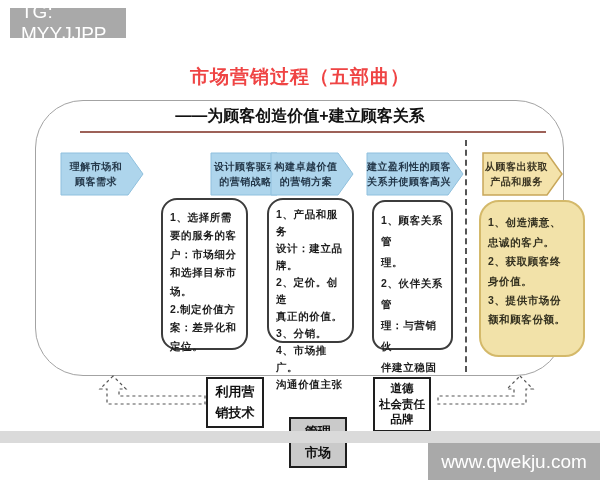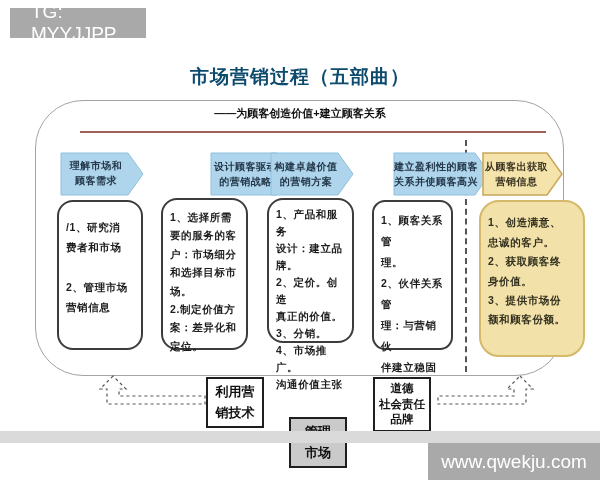--- a/index.html
+++ b/index.html
@@ -1,30 +1,30 @@
 <!DOCTYPE html>
 <html><head>
 <meta charset="utf-8">
 <style>
   html,body{margin:0;padding:0;background:#fff;}
   #page{position:relative;width:600px;height:480px;background:#fff;overflow:hidden;
         font-family:"Liberation Sans","DejaVu Sans",sans-serif;color:#222;}
   .pre{white-space:pre-line;}
 
   
-  .tg-badge{position:absolute;left:10px;top:8px;width:136px;height:30px;background:#a9a9a9;
-            color:#fff;font-size:19px;display:flex;align-items:center;padding-left:21px;box-sizing:border-box;}
+  .tg-badge{position:absolute;left:10px;top:8px;width:116px;height:30px;background:#a9a9a9;
+            color:#fff;font-size:19px;display:flex;align-items:center;padding-left:11px;box-sizing:border-box;}
   .title{position:absolute;left:0;top:64px;width:600px;text-align:center;font-size:19px;
-         font-weight:bold;color:#0c4a6e;letter-spacing:1px;}
+         font-weight:bold;color:#ef4444;letter-spacing:1px;}
 
   
   .container{position:absolute;left:35px;top:100px;width:529px;height:276px;
              border:1px solid #a3a3a3;border-radius:48px;background:#fff;box-sizing:border-box;}
   .subtitle{position:absolute;left:0;top:106px;width:600px;text-align:center;
-            font-size:11px;font-weight:bold;color:#111;}
+            font-size:16px;font-weight:bold;color:#111;}
   .redline{position:absolute;left:80px;top:131px;width:466px;height:2px;background:#9d6158;}
   .vdash{position:absolute;left:465px;top:140px;height:232px;width:0;border-left:2px dashed #555;}
 
   
   .arrow{position:absolute;top:152px;height:44px;}
   .arrow svg{position:absolute;left:0;top:0;}
   .arrow .lbl{position:absolute;left:0;top:0;bottom:0;right:12px;display:flex;align-items:center;
               justify-content:center;text-align:center;font-size:10px;font-weight:bold;
               color:#24384a;line-height:1.55;letter-spacing:0.5px;}
   .arrow.yellow .lbl{color:#3a3422;}
@@ -69,63 +69,56 @@
     </div>
 
   <div class="title">市场营销过程（五部曲）</div>
 
   <div class="container"></div>
 
   <div class="subtitle">——为顾客创造价值+建立顾客关系</div>
   <div class="redline"></div>
   <div class="vdash"></div>
 
-  <div class="arrow" style="left:60px;width:84px;font-family:Liberation Mono, monospace;">
+  <div class="arrow" style="left:60px;width:84px;">
     <svg width="84" height="44">
       <polygon points="1,1 68,1 83,22 68,43 1,43" fill="#aed5ec" stroke="#8fc0de" stroke-width="1"></polygon>
     </svg>
     <span class="lbl pre">理解市场和
 顾客需求</span>
   </div>
   <div class="arrow" style="left:166px;width:83px;margin-left:44px;">
     <svg width="83" height="44">
       <polygon points="1,1 67,1 82,22 67,43 1,43" fill="#aed5ec" stroke="#8fc0de" stroke-width="1"></polygon>
     </svg>
     <span class="lbl pre">设计顾客驱动
 的营销战略</span>
   </div>
   <div class="arrow" style="left:270px;width:84px;">
     <svg width="84" height="44">
       <polygon points="1,1 68,1 83,22 68,43 1,43" fill="#aed5ec" stroke="#8fc0de" stroke-width="1"></polygon>
     </svg>
     <span class="lbl pre">构建卓越价值
 的营销方案</span>
   </div>
-  <div class="arrow" style="left:366px;width:98px;margin-left:27px;">
+  <div class="arrow" style="left:366px;width:98px;">
     <svg width="98" height="44">
       <polygon points="1,1 82,1 97,22 82,43 1,43" fill="#aed5ec" stroke="#8fc0de" stroke-width="1"></polygon>
     </svg>
     <span class="lbl pre">建立盈利性的顾客
 关系并使顾客高兴</span>
   </div>
   <div class="arrow yellow" style="left:482px;width:81px;">
     <svg width="81" height="44">
       <polygon points="1,1 65,1 80,22 65,43 1,43" fill="#f4e3ab" stroke="#c8a75a" stroke-width="1.5"></polygon>
     </svg>
     <span class="lbl pre">从顾客出获取
-营销信息</span>
+产品和服务</span>
   </div>
 
-  <div class="dbox b1">
-    <div class="txt pre">/1、研究消
-费者和市场
-
-2、管理市场
-营销信息</div>
-  </div>
   <div class="dbox b2">
     <div class="txt pre">1、选择所需
 要的服务的客
 户：市场细分
 和选择目标市
 场。
 2.制定价值方
 案：差异化和
 定位。</div>
   </div>

